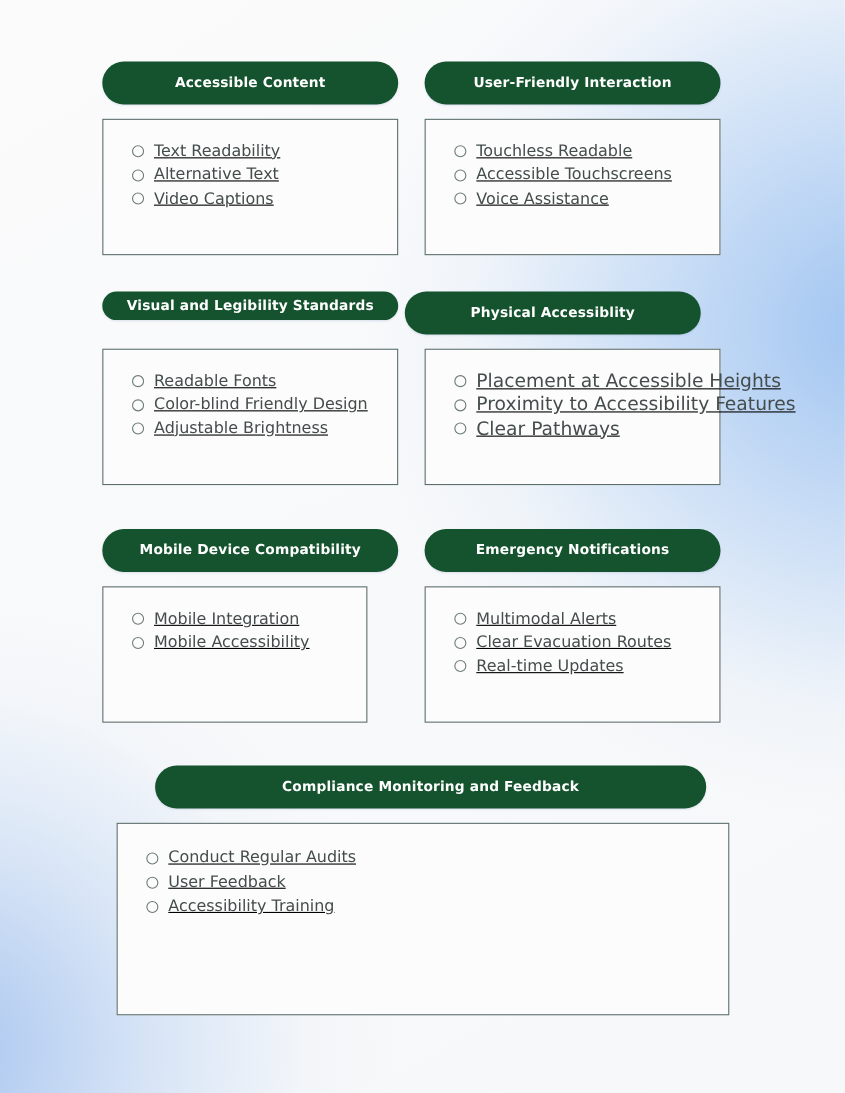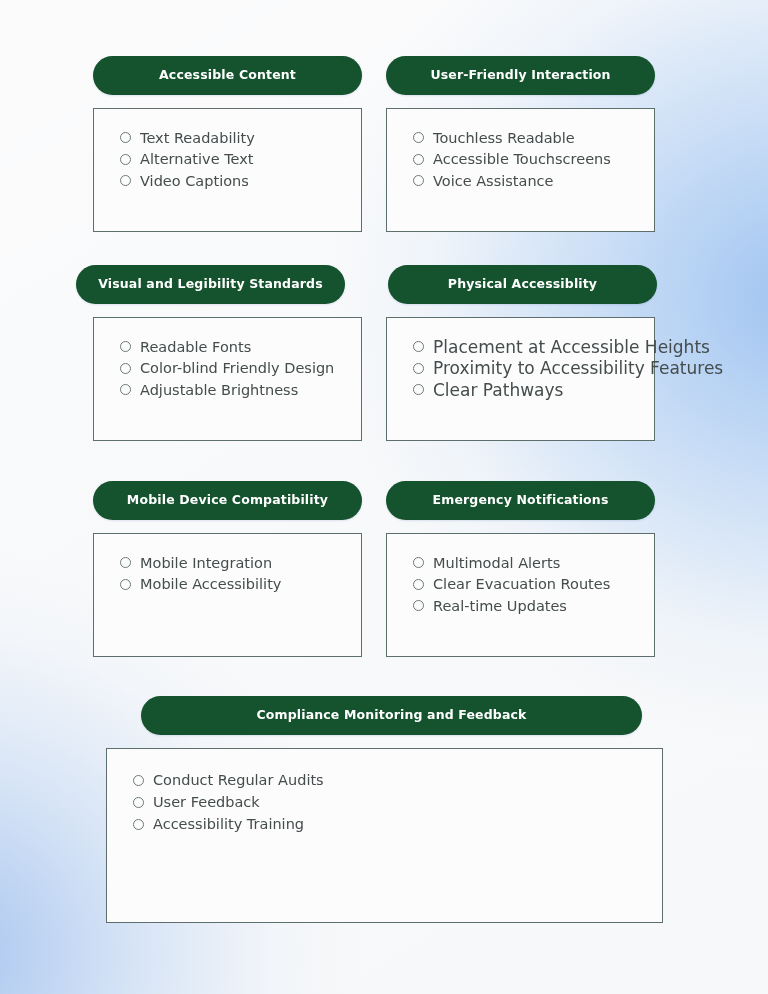--- a/index.html
+++ b/index.html
@@ -64,20 +64,21 @@
   .card-list {
     list-style: none;
     margin: 0;
     padding: 0;
   }
   .card-item {
     display: flex;
     align-items: center;
     margin: 0;
     padding: 0;
+    text-decoration: underline;
   }
   .radio-icon {
     flex: 0 0 auto;
     width: 11px;
     height: 11px;
     border: 1.2px solid #6b7a78;
     border-radius: 50%;
     box-sizing: border-box;
     background: transparent;
   }
@@ -139,41 +140,41 @@
         <span class="radio-icon"></span>
         <span class="item-label">Accessible Touchscreens</span>
       </li>
       <li class="card-item">
         <span class="radio-icon"></span>
         <span class="item-label">Voice Assistance</span>
       </li>
     </ul>
   </div>
 
-  <div class="pill" style="left:76px; top:265px; width:269px; height:39px;">
+  <div class="pill" style="left:93px; top:265px; width:269px; height:26px;">
     <span class="pill-label">Visual and Legibility Standards</span>
   </div>
   <div class="card card-a" style="left:93px; top:317px; width:269px; height:124px;">
     <ul class="card-list">
       <li class="card-item">
         <span class="radio-icon"></span>
         <span class="item-label">Readable Fonts</span>
       </li>
       <li class="card-item">
         <span class="radio-icon"></span>
         <span class="item-label">Color-blind Friendly Design</span>
       </li>
       <li class="card-item">
         <span class="radio-icon"></span>
         <span class="item-label">Adjustable Brightness</span>
       </li>
     </ul>
   </div>
 
-  <div class="pill" style="left:388px; top:265px; width:269px; height:39px;">
+  <div class="pill" style="left:368px; top:265px; width:269px; height:39px;">
     <span class="pill-label">Physical Accessiblity</span>
   </div>
   <div class="card card-b" style="left:386px; top:317px; width:269px; height:124px;">
     <ul class="card-list">
       <li class="card-item">
         <span class="radio-icon"></span>
         <span class="item-label">Placement at Accessible Heights</span>
       </li>
       <li class="card-item">
         <span class="radio-icon"></span>
@@ -182,21 +183,21 @@
       <li class="card-item">
         <span class="radio-icon"></span>
         <span class="item-label">Clear Pathways</span>
       </li>
     </ul>
   </div>
 
   <div class="pill" style="left:93px; top:481px; width:269px; height:39px;">
     <span class="pill-label">Mobile Device Compatibility</span>
   </div>
-  <div class="card card-a" style="left:93px; top:533px; width:269px; height:124px;">
+  <div class="card card-a" style="left:93px; top:533px; width:241px; height:124px;">
     <ul class="card-list">
       <li class="card-item">
         <span class="radio-icon"></span>
         <span class="item-label">Mobile Integration</span>
       </li>
       <li class="card-item">
         <span class="radio-icon"></span>
         <span class="item-label">Mobile Accessibility</span>
       </li>
     </ul>

